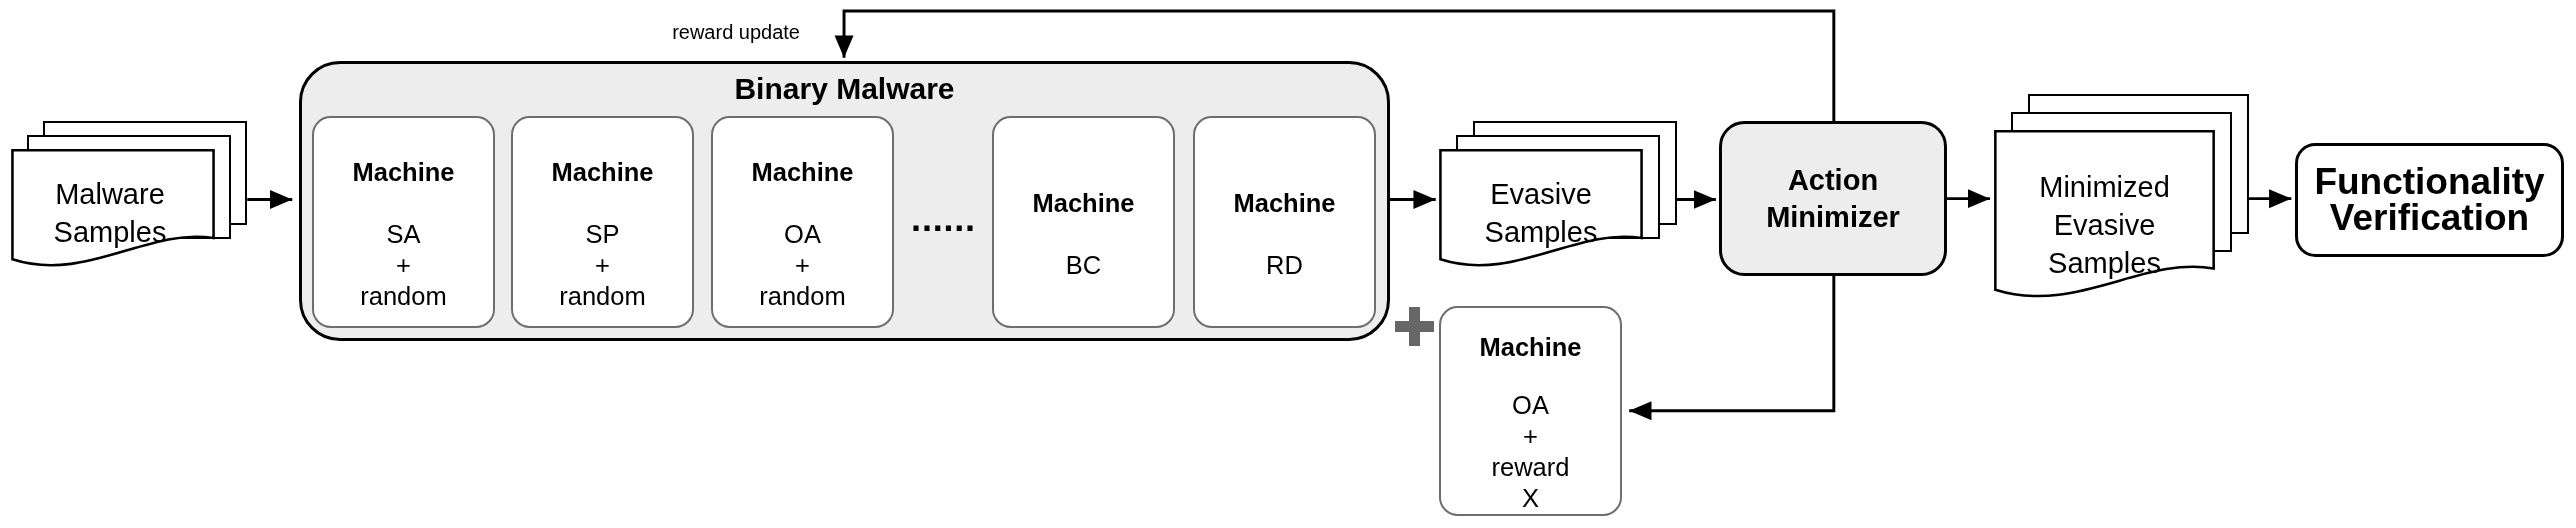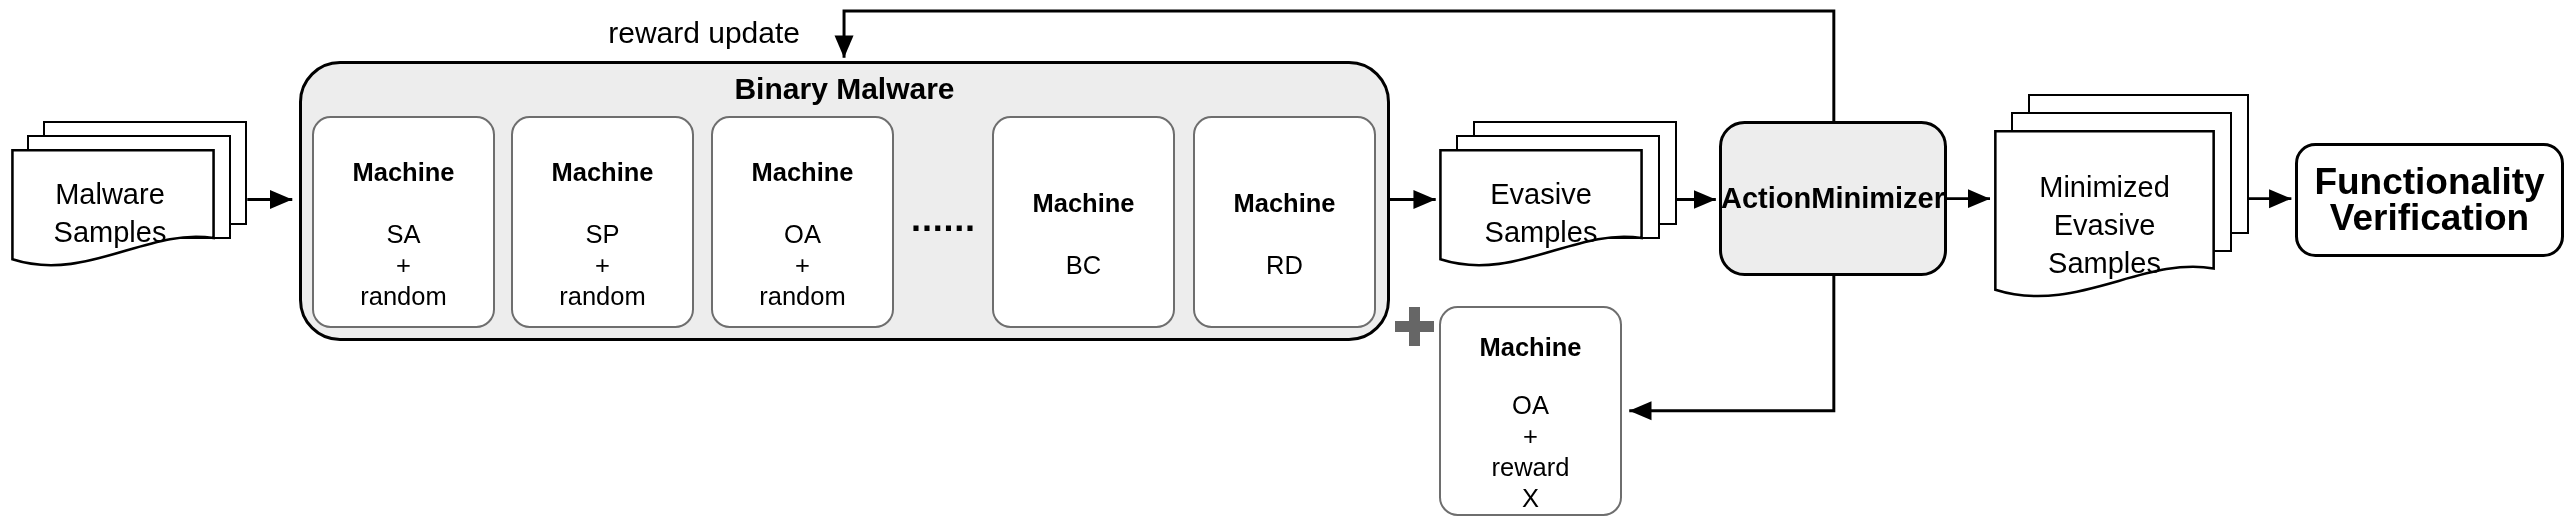--- a/index.html
+++ b/index.html
@@ -24,32 +24,32 @@
   }
   .machine .ln{height:31px;line-height:31px;min-width:0.8px;}
   .machine .ln:first-child{font-weight:700;margin-top:24px;}
   .dots{
     display:flex;justify-content:center;align-items:center;
     font-size:36px;line-height:39px;font-weight:700;letter-spacing:0.8px;
   }
   
   .action-box{
     background:#ededed;border:3.4px solid #000;border-radius:25.5px;
-    display:flex;flex-direction:row;justify-content:center;align-items:center;
+    display:flex;flex-direction:column;justify-content:center;align-items:center;
     font-size:29px;font-weight:700;text-align:center;
   }
   .action-box .ln{height:37px;line-height:37px;}
   
   .func-box{
     background:#fff;border:3.4px solid #000;border-radius:20.4px;
     display:flex;flex-direction:column;justify-content:center;align-items:center;
     font-size:37px;font-weight:700;text-align:center;
   }
   .func-box .ln{height:36px;line-height:36px;}
-  .reward-label{font-size:30px;line-height:31px;text-align:right;}
+  .reward-label{font-size:20px;line-height:31px;text-align:right;}
   
   .plus{width:39px;height:39px;}
   .plus .h{position:absolute;left:0;top:13.6px;width:39px;height:11px;background:#666;}
   .plus .v{position:absolute;left:13.6px;top:0;width:11px;height:39px;background:#666;}
 </style>
 </head>
 <body>
 
 <div class="canvas">
 

